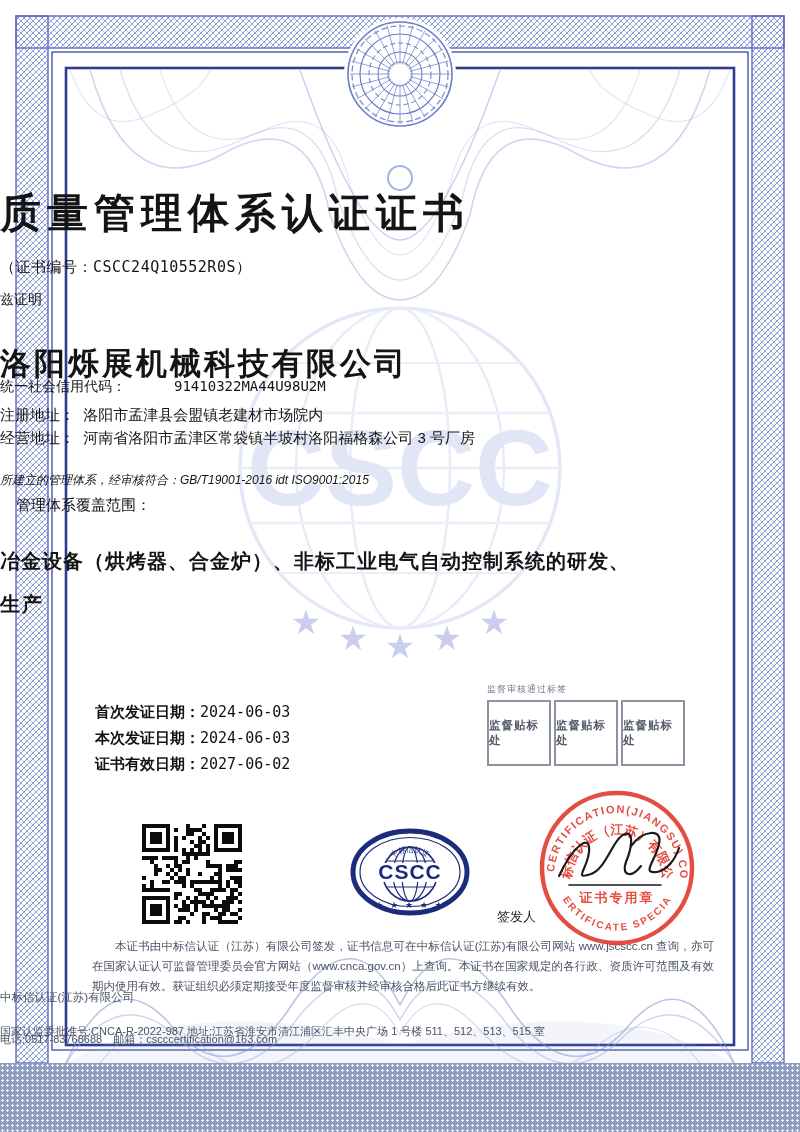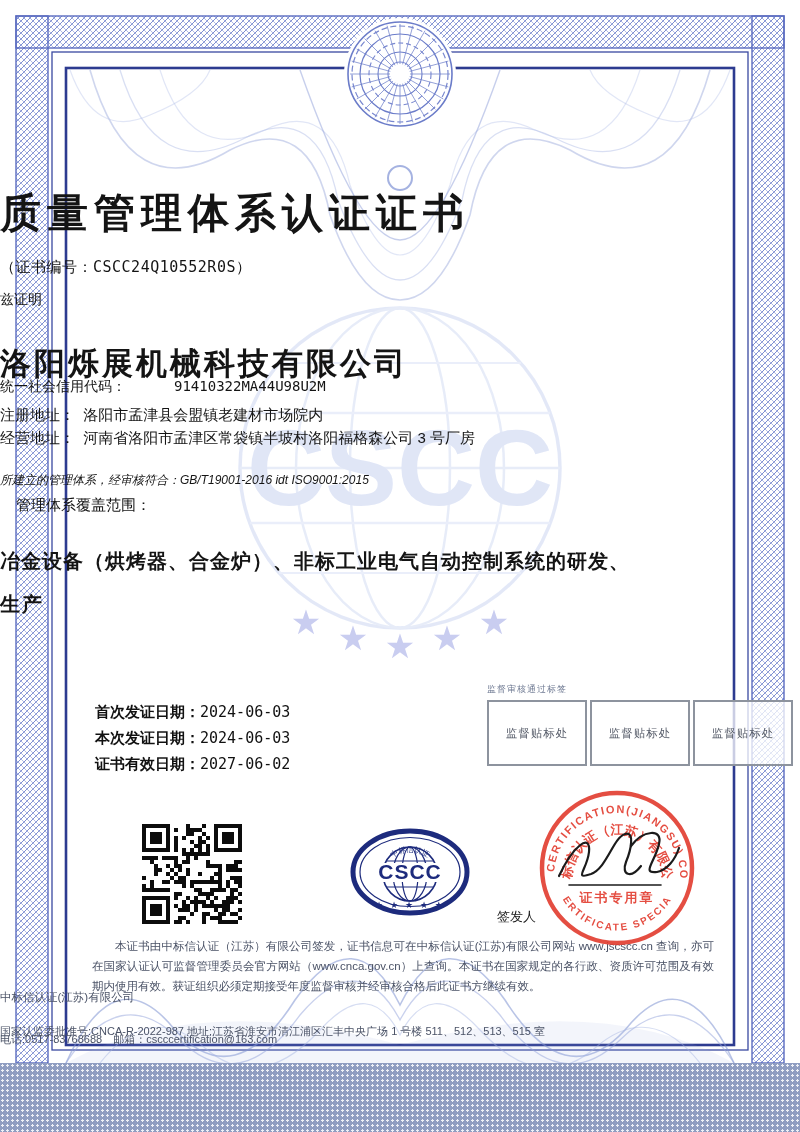--- a/index.html
+++ b/index.html
@@ -22,21 +22,21 @@
   .scope-1 { top:548px; font-size:20px; font-weight:700; letter-spacing:1px; }
   .scope-2 { top:591px; font-size:20px; font-weight:700; letter-spacing:2px; }
 
   .dates { position:absolute; left:95px; top:699px; z-index:2; font-size:15px; font-weight:700; color:#111; }
   .dates .row { height:26px; line-height:26px; white-space:nowrap; }
   .dates .val { font-family:"DejaVu Sans Mono",monospace; font-weight:400; }
 
   .supervision { position:absolute; left:487px; top:683px; z-index:2; }
   .supervision .caption { font-size:9px; color:#6f7a93; letter-spacing:1px; margin-bottom:4px;font-family:Liberation Serif, serif; }
   .supervision .boxes { display:flex; gap:3px; }
-  .supervision .box { width:100px; height:66px; border:2px solid #8d939e; display:flex; align-items:center; justify-content:center; background:rgba(255,255,255,.75); }
+  .supervision .box { width:64px; height:66px; border:2px solid #8d939e; display:flex; align-items:center; justify-content:center; background:rgba(255,255,255,.75);font-weight:bold; }
   .supervision .box span { font-size:11.5px; color:#555b68; letter-spacing:1px; }
 
   .qr { position:absolute; left:136px; top:818px; z-index:3; background:#fff; }
 
   .signer { position:absolute; left:497px; top:908px; z-index:2; font-size:13px; color:#1a1a1a; white-space:nowrap; }
 
   .fine-print { position:absolute; left:92px; top:936px; width:622px; z-index:2;
      font-size:11.5px; line-height:20px; color:#4a5266; text-align:justify; text-indent:2em; }
   .footer-issuer { top:990px; font-size:11.5px; color:#4a5266; }
   .footer-approval { top:1010px; font-size:11px; color:#4a5266;margin-top:14px; }

